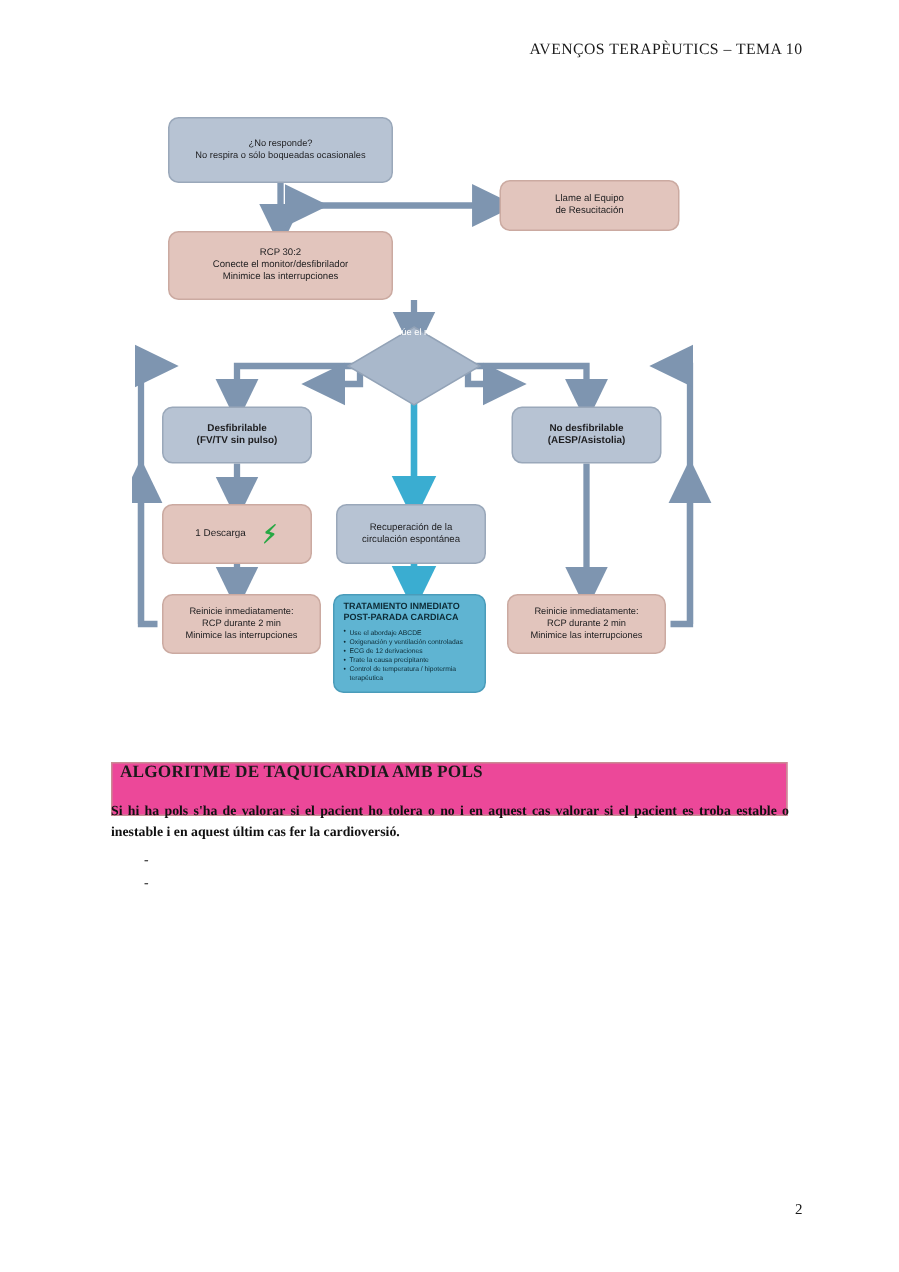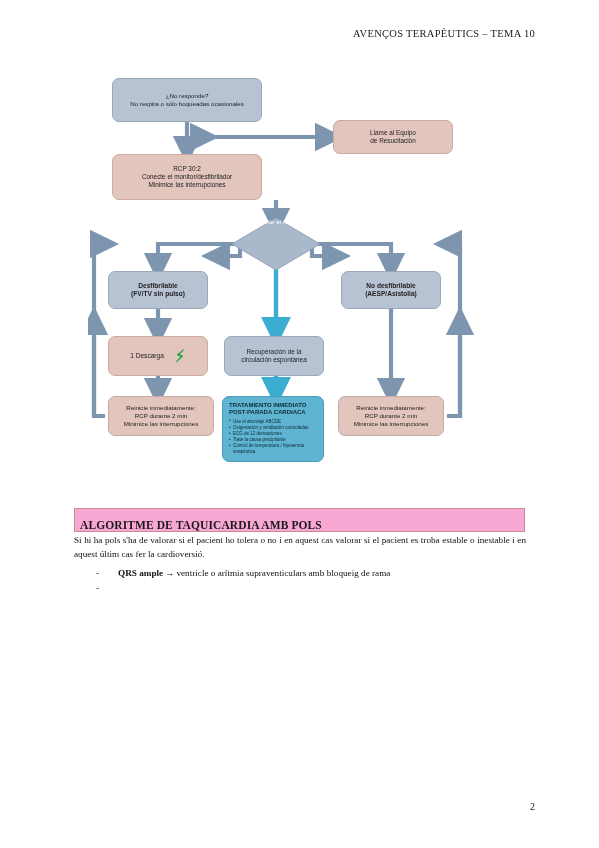--- a/index.html
+++ b/index.html
@@ -174,26 +174,26 @@
     display: inline-block;
     transform: scaleX(0.8);
   }
 
   
   .section-bar {
     position: absolute;
     left: 74px;
     top: 508px;
     width: 451px;
-    height: 24px;
+    height: 36px;
     box-sizing: border-box;
-    background: #f9a8d4;
+    background: #ec4899;
     border: 1px solid #c98b94;
     display: flex;
-    align-items: flex-end;
+    align-items: flex-start;
     padding-left: 5px;
   }
   .section-bar .title {
     font-family: "Liberation Serif", serif;
     font-size: 11.5px;
     font-weight: bold;
     color: #1a1a1a;
     letter-spacing: 0.1px;
   }
 
@@ -201,20 +201,21 @@
   .body-para {
     position: absolute;
     left: 74px;
     top: 533px;
     width: 452px;
     font-family: "Liberation Serif", serif;
     font-size: 9.2px;
     line-height: 1.55;
     color: #111111;
     text-align: justify;
+    font-weight: bold;
   }
 
   .bullets {
     position: absolute;
     left: 96px;
     top: 566px;
     width: 430px;
   }
   .bullet-row {
     display: flex;
@@ -371,21 +372,20 @@
 
   <div class="section-bar">
     <span class="title">ALGORITME DE TAQUICARDIA AMB POLS</span>
   </div>
 
   <div class="body-para">Si hi ha pols s'ha de valorar si el pacient ho tolera o no i en aquest cas valorar si el pacient es troba estable o inestable i en aquest últim cas fer la cardioversió.</div>
 
   <div class="bullets">
     <div class="bullet-row">
       <span class="dash">-</span>
-      <span class="btxt"><strong>QRS ample</strong><span class="arrow">→</span><span>ventricle o arítmia supraventiculars amb bloqueig de rama</span></span>
     </div>
     <div class="bullet-row">
       <span class="dash">-</span>
     </div>
   </div>
 
   <div class="page-num">2</div>
 
 </div>
 

